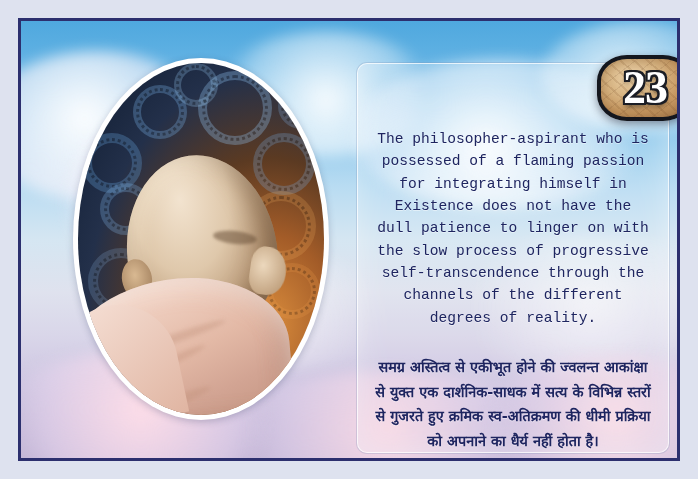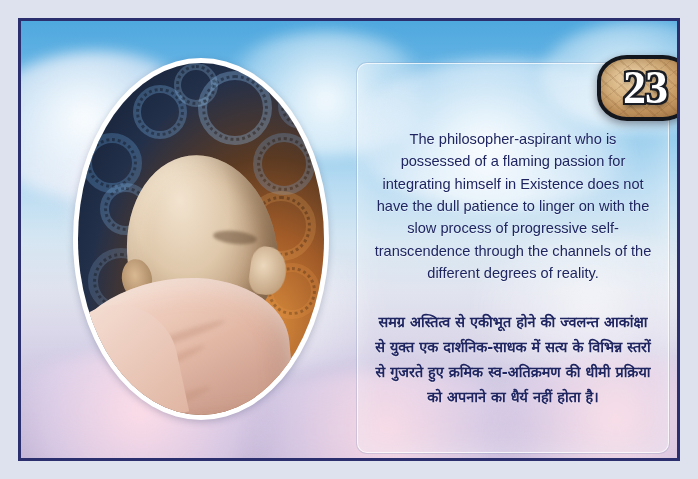--- a/index.html
+++ b/index.html
@@ -248,21 +248,21 @@
     width: 312px; height: 390px;
     border: 1px solid rgba(255,255,255,.78);
     border-radius: 10px;
     box-shadow: 0 0 0 1px rgba(120,140,180,.25),
                 inset 0 0 30px rgba(255,255,255,.35);
     background: rgba(255,255,255,.08);
     padding: 28px 14px 16px 14px;
   }
   .quote-en {
     color: #1e2560;
-    font-family: Liberation Sans, sans-serif;
+    font-family: Liberation Mono, monospace;
     font-size: 14.6px;
     line-height: 1.53;
     text-align: center;
     margin: 36px 2px 0 2px;
     text-shadow: 0 1px 0 rgba(255,255,255,.45);
   }
   .quote-hi {
     color: #1e2560;
     font-family: "DejaVu Sans", sans-serif;
     font-size: 14.4px;

